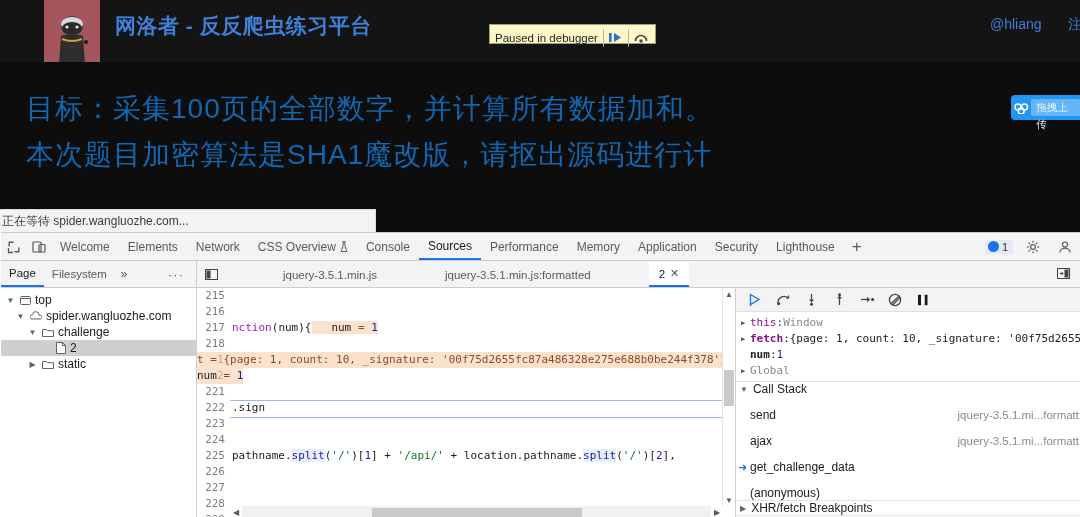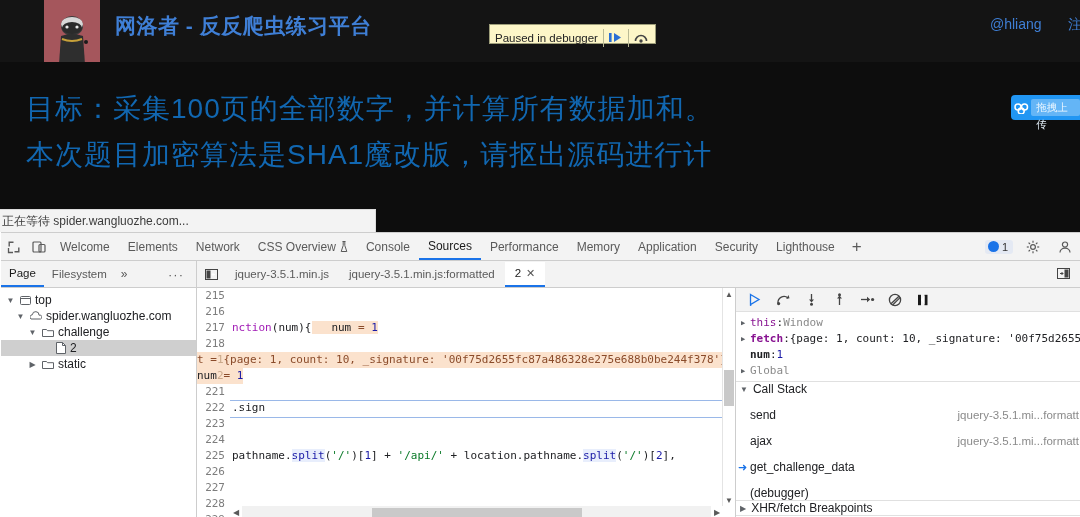--- a/index.html
+++ b/index.html
@@ -78,21 +78,21 @@
   .msg-dot{width:11px;height:11px;border-radius:50%;background:#1a73e8;}
 
   
   .src-toolrow{display:flex;height:26px;background:#f3f3f3;border-bottom:1px solid #cdcdcd;}
   .nav-toolbar{width:196px;display:flex;align-items:center;border-right:1px solid #cdcdcd;box-sizing:border-box;}
   .nav-tab{height:25px;display:flex;align-items:center;padding:0 8px;font-size:11.5px;color:#5a5a5a;box-sizing:border-box;}
   .nav-tab.active{color:#1a1a1a;border-bottom:2px solid #1a73e8;}
   .nav-chev{padding:0 6px;font-size:12px;color:#5a5a5a;}
   .nav-dots{margin-left:auto;padding:0 12px;font-size:13px;color:#5a5a5a;letter-spacing:1px;}
 
-  .editor-tabbar{flex:1;display:flex;align-items:center;position:relative;min-width:0;}
+  .editor-tabbar{flex:1;display:flex;align-items:flex-end;position:relative;min-width:0;gap:48px;}
   .panel-btn{width:28px;height:25px;display:flex;align-items:center;justify-content:center;}
   .ed-tab{height:25px;display:flex;align-items:center;gap:5px;padding:0 10px;font-size:11.5px;
           color:#5a5a5a;white-space:nowrap;box-sizing:border-box;}
   .ed-tab.active{background:#fff;color:#1a1a1a;border-bottom:2px solid #1a73e8;}
   .ed-close{font-size:11px;color:#555;}
   .ed-right{position:absolute;right:4px;top:0;height:25px;display:flex;align-items:center;}
 
   
   .src-body{display:flex;height:231px;}
   .filetree{width:196px;border-right:1px solid #cdcdcd;box-sizing:border-box;background:#fff;
@@ -510,21 +510,21 @@
         </div>
         <div class="cs-row" style="padding-left:14px;">
           <span>ajax</span>
           <span class="cs-src" style="right:2px;">jquery-3.5.1.mi...formatt</span>
         </div>
         <div class="cs-row" style="padding-left:14px;">
           <span class="cs-arrow">➜</span>
           <span>get_challenge_data</span>
         </div>
         <div class="cs-row" style="padding-left:14px;">
-          <span>(debugger)</span>
+          <span>(anonymous)</span>
         </div>
 
         <div class="sect-hdr">
           <span class="tw2">▶</span>
           <span>XHR/fetch Breakpoints</span>
         </div>
         <div class="sect-hdr">
           <span class="tw2">▶</span>
           <span>DOM Breakpoints</span>
         </div>

